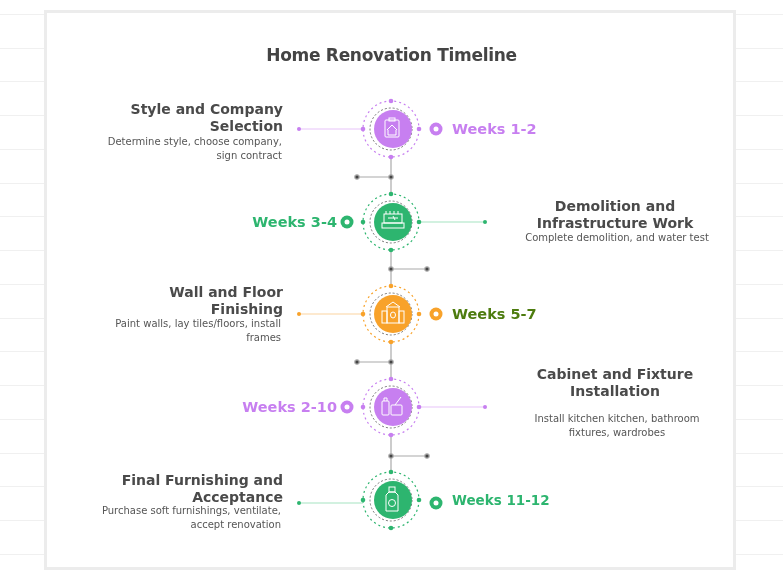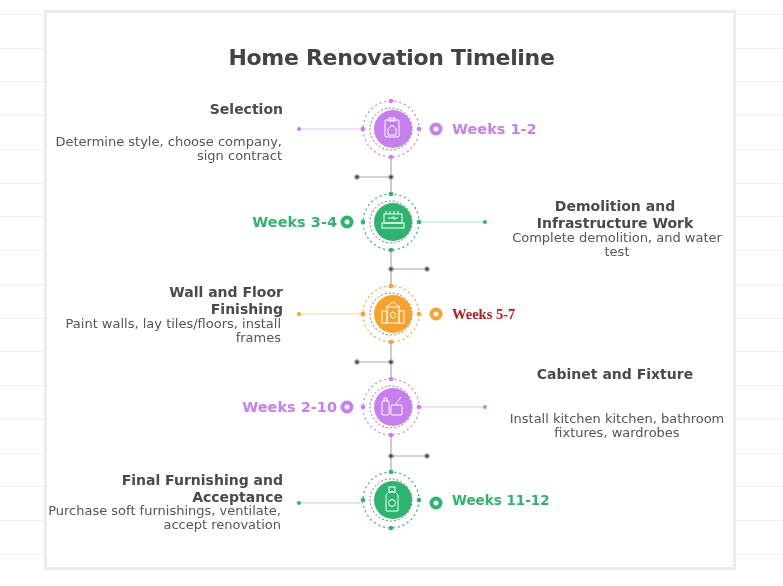--- a/index.html
+++ b/index.html
@@ -8,28 +8,28 @@
     background: #ffffff;
     font-family: "DejaVu Sans", "Liberation Sans", sans-serif;
   }
   .bg-line { position: absolute; left: 0; width: 783px; height: 1px; background: #f0f0f0; }
   .frame {
     position: absolute; left: 44px; top: 10px; width: 686px; height: 554px;
     background: #ffffff; border: 3px solid #ececec; box-sizing: content-box;
   }
   .title {
     position: absolute; left: 0; top: 45px; width: 783px; text-align: center;
-    font-size: 22px; font-weight: bold; color: #444444; letter-spacing: -0.3px;
+    font-size: 17px; font-weight: bold; color: #444444; letter-spacing: -0.3px;
   }
   svg.diagram { position: absolute; left: 0; top: 0; }
   .heading {
     position: absolute; font-size: 14px; font-weight: bold; color: #4a4a4a; line-height: 17px;
   }
   .desc {
-    position: absolute; font-size: 13px; color: #555555; line-height: 14px;
+    position: absolute; font-size: 10px; color: #555555; line-height: 14px;
   }
   .right-align { text-align: right; }
   .left-align { text-align: center; }
   .weeks {
     position: absolute; font-size: 14.5px; font-weight: bold; line-height: 18px; white-space: nowrap;
   }
 </style>
 </head>
 <body>
 
@@ -176,20 +176,21 @@
       <path d="M386 495 L389 492 H395 L398 495 V511 H386 Z"></path>
       <circle cx="392" cy="503" r="3.5"></circle>
     </g>
     <circle cx="436" cy="503" r="6.5" fill="#2db56f"></circle>
       <circle cx="436" cy="503" r="2.5" fill="#fff"></circle>
   </g>
 </svg>
 
 <div>
   <div class="heading right-align" style="right:500px; top:101px; width:220px;">
+    <div>Style and Company</div>
     <div>Selection</div>
   </div>
   <div class="desc right-align" style="right:501px; top:135px; width:240px;">
     <div>Determine style, choose company,</div>
     <div>sign contract</div>
   </div>
   <div class="weeks" style="left:452px; top:120px; color:#c77ff0;">Weeks 1-2</div>
 </div>
 
 <div>
@@ -205,26 +206,27 @@
 
 <div>
   <div class="heading right-align" style="right:500px; top:284px; width:220px;">
     <div>Wall and Floor</div>
     <div>Finishing</div>
   </div>
   <div class="desc right-align" style="right:502px; top:317px; width:240px;">
     <div>Paint walls, lay tiles/floors, install</div>
     <div>frames</div>
   </div>
-  <div class="weeks" style="left:452px; top:305px; color:#b91c1c;font-family:Liberation Serif, serif;">Weeks 5-7</div>
+  <div class="weeks" style="left:452px; top:305px; color:#4d7c0f;">Weeks 5-7</div>
 </div>
 
 <div>
   <div class="heading left-align" style="left:505px; top:357px; width:220px;margin-top:9px;">
     <div>Cabinet and Fixture</div>
+    <div>Installation</div>
   </div>
   <div class="desc left-align" style="left:507px; top:412px; width:220px;">
     <div>Install kitchen kitchen, bathroom</div>
     <div>fixtures, wardrobes</div>
   </div>
   <div class="weeks right-align" style="right:446px; top:398px; color:#c77ff0;">Weeks 2-10</div>
 </div>
 
 <div>
   <div class="heading right-align" style="right:500px; top:472px; width:230px;">

